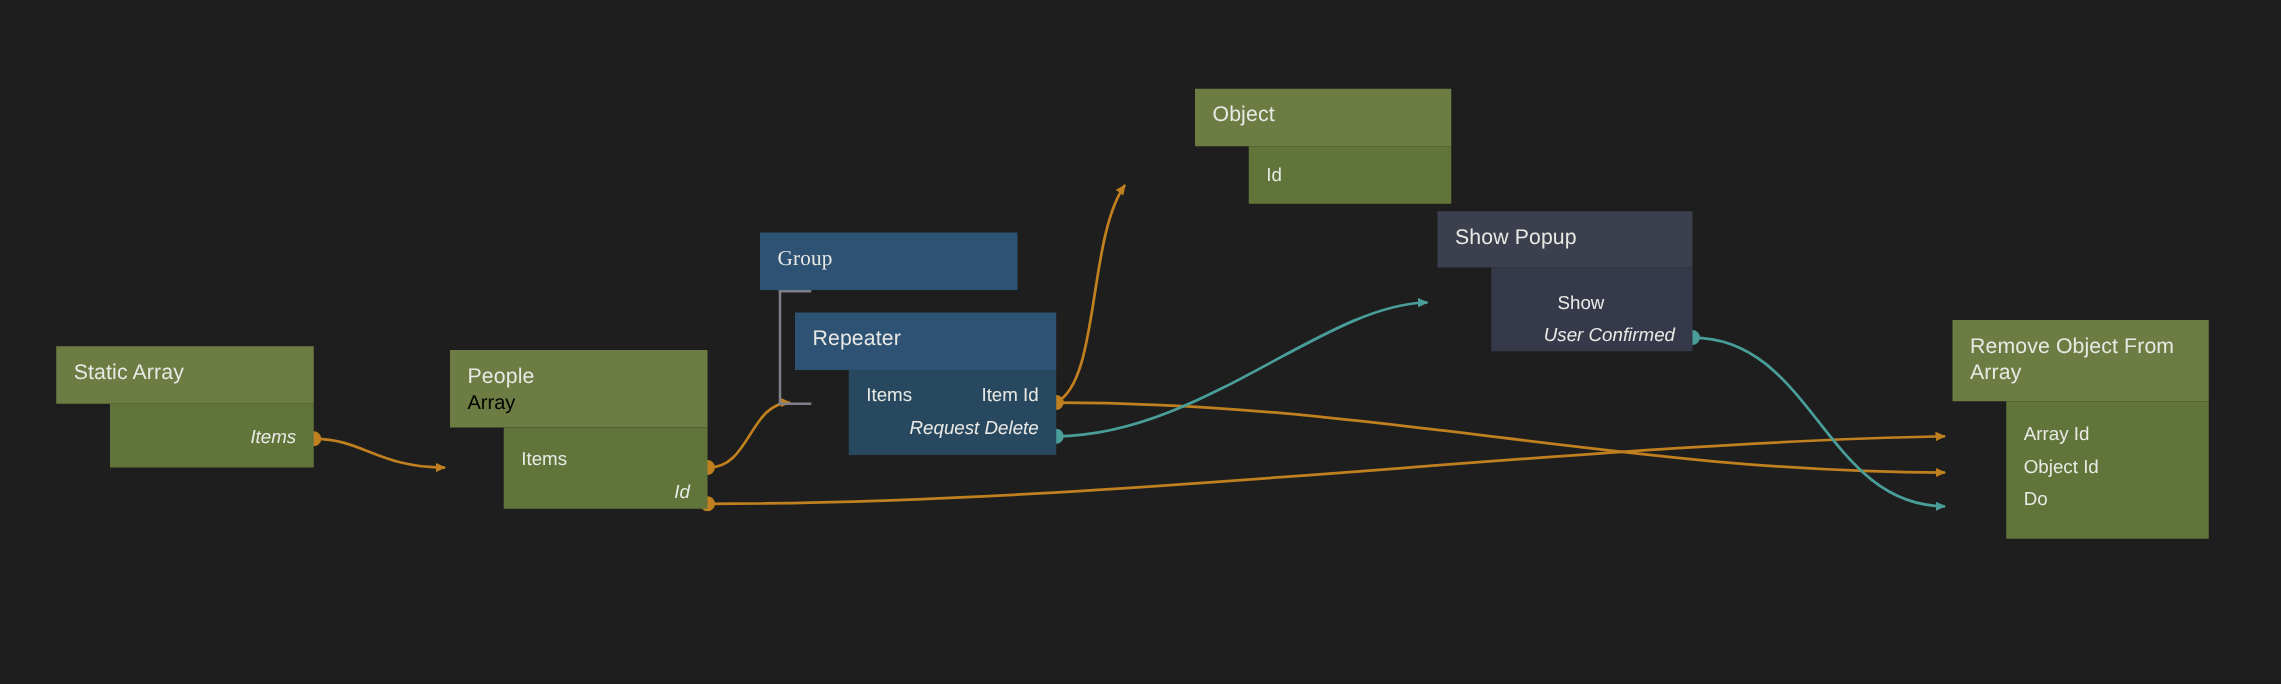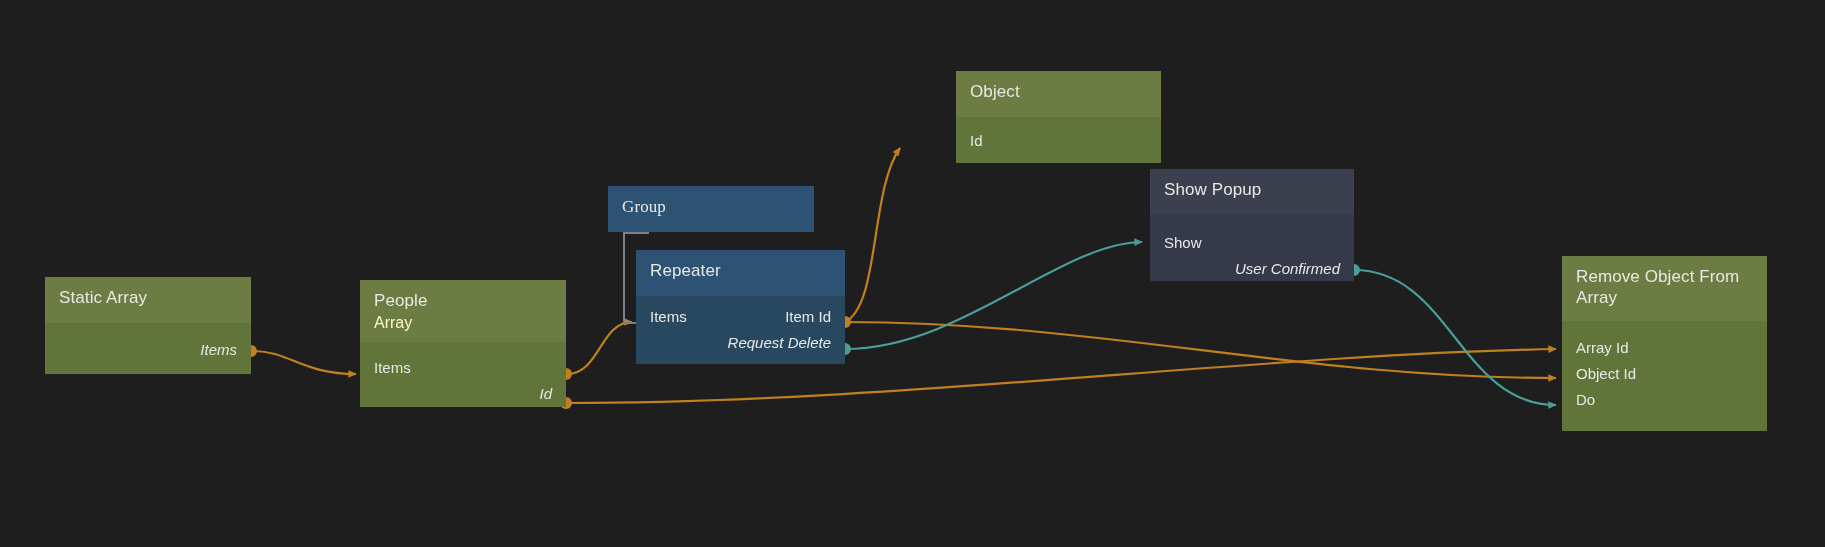--- a/index.html
+++ b/index.html
@@ -38,28 +38,29 @@
   }
   .node-title {
     font-size: 17px;
     color: #e8e8e4;
     line-height: 1.22;
     letter-spacing: 0.1px;
     white-space: pre-wrap;
   }
   .node-subtitle {
     font-size: 16px;
-    color: #fef9c3;
+    color: #000000;
     line-height: 1.25;
     margin-top: 1px;
   }
   .node-body {
     box-sizing: border-box;
     padding: 9px 0 12px 0;
     position: relative;
+    margin-left: 43px;
   }
   .port-row {
     position: relative;
     height: 26px;
     display: flex;
     align-items: center;
     box-sizing: border-box;
   }
   .port-row.in { justify-content: flex-start; padding-left: 14px; }
   .port-row.out { justify-content: flex-end; padding-right: 14px; font-style: italic; }
@@ -184,21 +185,21 @@
       <div class="port-row in">
         <span class="port-label">Id</span>
       </div>
     </div>
   </div>
 
   <div class="node theme-slate" style="left:1150px; top:169px; width:204px;">
     <div class="node-header" style="height:45px;">
       <div class="node-title">Show Popup</div>
     </div>
-    <div class="node-body" style="height:67px; padding-top:15px;">
+    <div class="node-body" style="height:67px; padding-top:15px;padding-left:39px;">
       <div class="port-row in">
         <span class="port-label">Show</span>
       </div>
       <div class="port-row out">
         <span class="port-label">User Confirmed</span>
       </div>
     </div>
   </div>
 
   <div class="node theme-green" style="left:1562px; top:256px; width:205px;">

